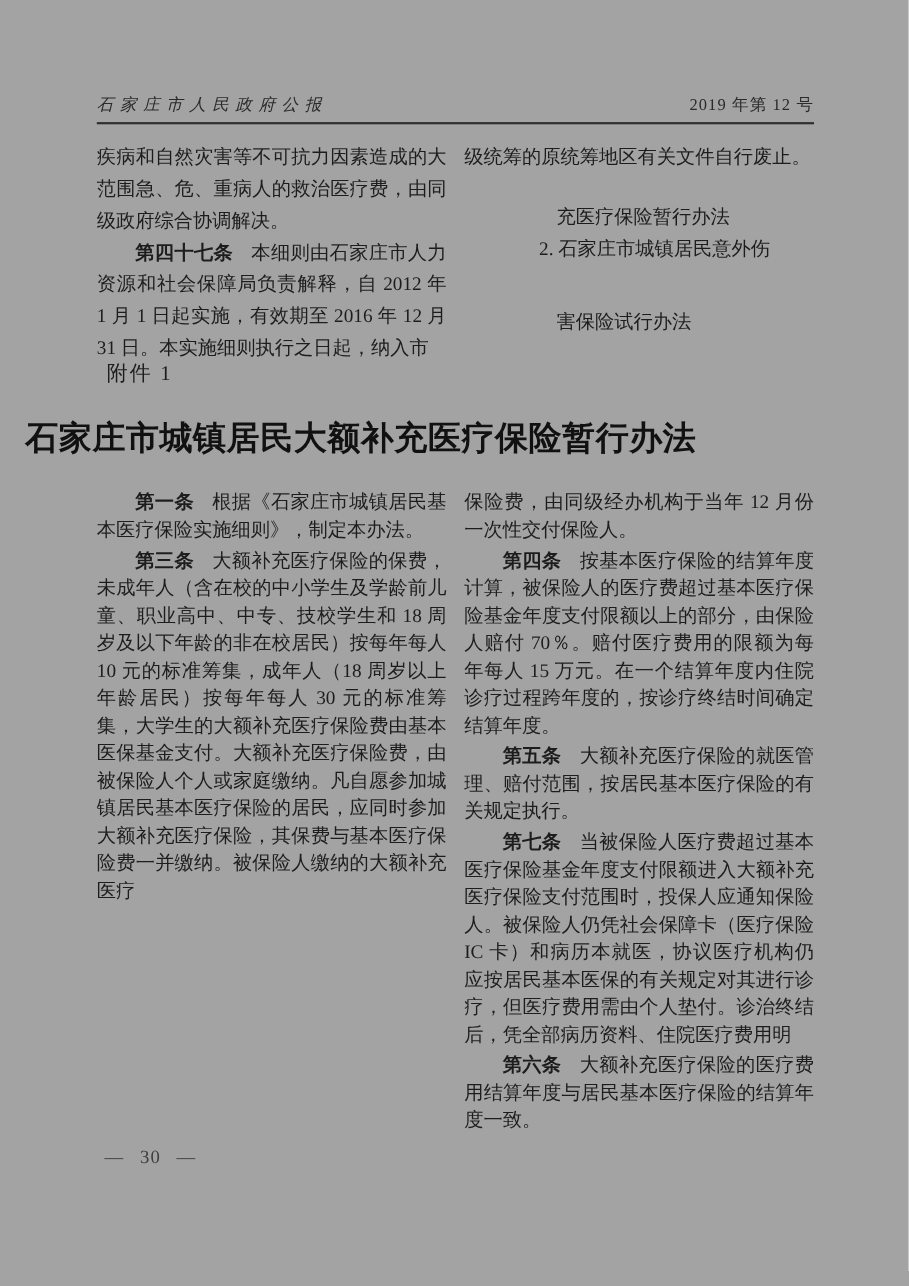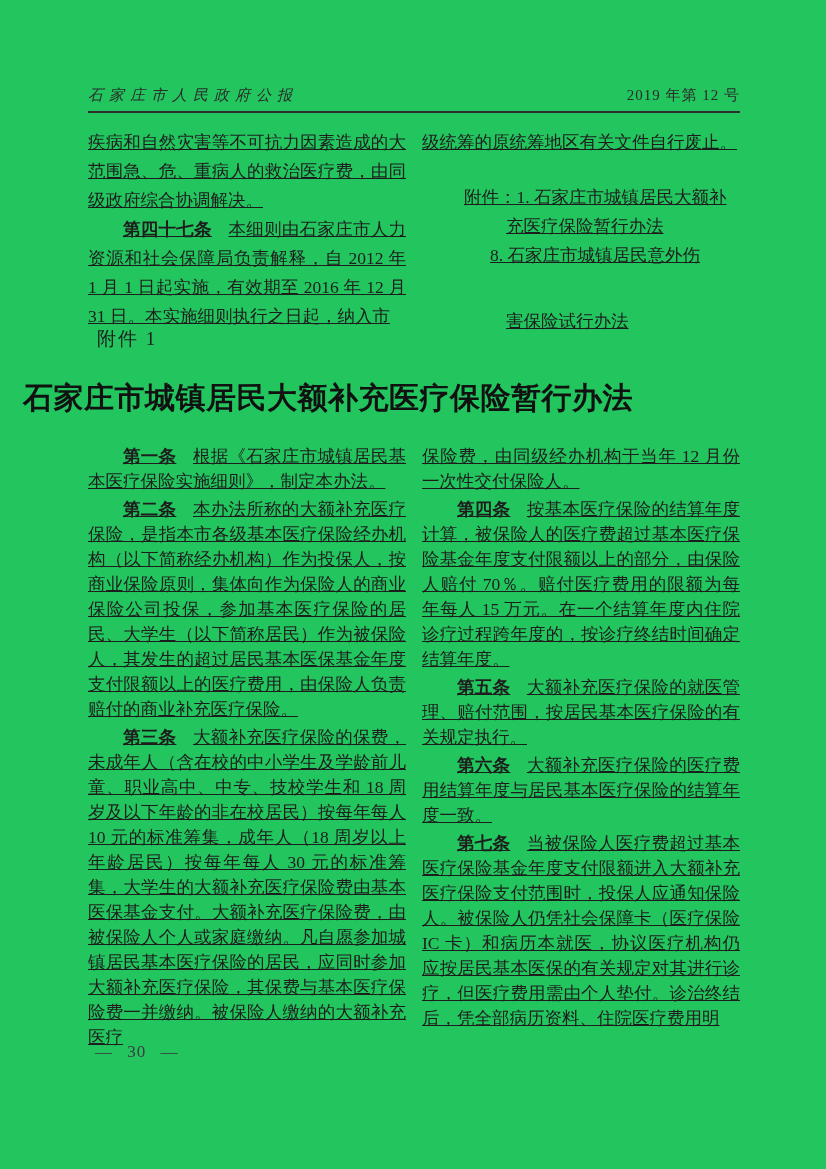--- a/index.html
+++ b/index.html
@@ -1,34 +1,34 @@
 <!DOCTYPE html>
 <html><head>
 <meta charset="utf-8">
 <style>
   html,body{margin:0;padding:0;background:#e8e8e8;}
   .page{
-    position:relative;width:826px;height:1169px;background:#22c55e;
+    position:relative;width:826px;height:1169px;background:#a3a3a3;
     font-family:"Liberation Serif","DejaVu Serif",serif;color:#1d1d1d;
     margin:0 auto;overflow:hidden;
   }
   
   .hdr{
     position:absolute;left:88px;top:86px;width:652px;
     display:flex;justify-content:space-between;align-items:flex-end;
     font-size:15px;color:#2a2a2a;
   }
   .hdr .pub{font-style:italic;letter-spacing:6px;}
   .hdr .issue{letter-spacing:1px;}
   .hdr-rule{
     position:absolute;left:88px;top:111px;width:652px;height:0;
     border:none;border-top:2px solid #2f2f2f;margin:0;
   }
   
-  .two-col{position:absolute;left:88px;width:652px;display:flex;gap:16px;text-decoration:underline;}
+  .two-col{position:absolute;left:88px;width:652px;display:flex;gap:16px;}
   .col{width:321px;text-align:justify;}
   .top-sec{top:128px;font-size:17.5px;line-height:29px;}
   .body-sec{top:444px;font-size:17.5px;line-height:25px;}
   p.para{margin:0;padding:0;}
   p.para.indent{text-indent:2em;}
   .body-sec p.para.headed{margin-top:3px;}
   .body-sec p.para.headed:first-child{margin-top:0;}
   .para-head{
     font-weight:bold;
     font-family:"Liberation Sans","DejaVu Sans",sans-serif;
@@ -66,44 +66,42 @@
   <section class="two-col top-sec">
     <div class="col">
         <p class="para">疾病和自然灾害等不可抗力因素造成的大范围急、危、重病人的救治医疗费，由同级政府综合协调解决。</p>
         <p class="para indent headed"><span class="para-head">第四十七条</span>本细则由石家庄市人力资源和社会保障局负责解释，自 2012 年 1 月 1 日起实施，有效期至 2016 年 12 月 31 日。本实施细则执行之日起，纳入市</p>
       </div>
     <div class="col">
       <div>
           <p class="para">级统筹的原统筹地区有关文件自行废止。</p>
         </div>
       <div class="att-list">
-          <div class="att-line" style="padding-left: 42px;">附件：1. 石家庄市城镇居民大额补</div>
           <div class="att-line" style="padding-left: 84px;">充医疗保险暂行办法</div>
-          <div class="att-line" style="padding-left: 68px;">8. 石家庄市城镇居民意外伤</div>
+          <div class="att-line" style="padding-left: 68px;">2. 石家庄市城镇居民意外伤</div>
           <div class="att-line" style="padding-left: 84px; margin-top: 37px;">害保险试行办法</div>
         </div>
     </div>
   </section>
 
   <div class="att-label">附件 1</div>
 
   <h1 class="doc-title">石家庄市城镇居民大额补充医疗保险暂行办法</h1>
 
   <section class="two-col body-sec">
     <div class="col">
         <p class="para indent headed"><span class="para-head">第一条</span>根据《石家庄市城镇居民基本医疗保险实施细则》，制定本办法。</p>
-        <p class="para indent headed"><span class="para-head">第二条</span>本办法所称的大额补充医疗保险，是指本市各级基本医疗保险经办机构（以下简称经办机构）作为投保人，按商业保险原则，集体向作为保险人的商业保险公司投保，参加基本医疗保险的居民、大学生（以下简称居民）作为被保险人，其发生的超过居民基本医保基金年度支付限额以上的医疗费用，由保险人负责赔付的商业补充医疗保险。</p>
         <p class="para indent headed"><span class="para-head">第三条</span>大额补充医疗保险的保费，未成年人（含在校的中小学生及学龄前儿童、职业高中、中专、技校学生和 18 周岁及以下年龄的非在校居民）按每年每人 10 元的标准筹集，成年人（18 周岁以上年龄居民）按每年每人 30 元的标准筹集，大学生的大额补充医疗保险费由基本医保基金支付。大额补充医疗保险费，由被保险人个人或家庭缴纳。凡自愿参加城镇居民基本医疗保险的居民，应同时参加大额补充医疗保险，其保费与基本医疗保险费一并缴纳。被保险人缴纳的大额补充医疗</p>
       </div>
     <div class="col">
         <p class="para">保险费，由同级经办机构于当年 12 月份一次性交付保险人。</p>
         <p class="para indent headed"><span class="para-head">第四条</span>按基本医疗保险的结算年度计算，被保险人的医疗费超过基本医疗保险基金年度支付限额以上的部分，由保险人赔付 70％。赔付医疗费用的限额为每年每人 15 万元。在一个结算年度内住院诊疗过程跨年度的，按诊疗终结时间确定结算年度。</p>
         <p class="para indent headed"><span class="para-head">第五条</span>大额补充医疗保险的就医管理、赔付范围，按居民基本医疗保险的有关规定执行。</p>
+        <p class="para indent headed"><span class="para-head">第七条</span>当被保险人医疗费超过基本医疗保险基金年度支付限额进入大额补充医疗保险支付范围时，投保人应通知保险人。被保险人仍凭社会保障卡（医疗保险 IC 卡）和病历本就医，协议医疗机构仍应按居民基本医保的有关规定对其进行诊疗，但医疗费用需由个人垫付。诊治终结后，凭全部病历资料、住院医疗费用明</p>
         <p class="para indent headed"><span class="para-head">第六条</span>大额补充医疗保险的医疗费用结算年度与居民基本医疗保险的结算年度一致。</p>
-        <p class="para indent headed"><span class="para-head">第七条</span>当被保险人医疗费超过基本医疗保险基金年度支付限额进入大额补充医疗保险支付范围时，投保人应通知保险人。被保险人仍凭社会保障卡（医疗保险 IC 卡）和病历本就医，协议医疗机构仍应按居民基本医保的有关规定对其进行诊疗，但医疗费用需由个人垫付。诊治终结后，凭全部病历资料、住院医疗费用明</p>
       </div>
   </section>
 
   <div class="footer">
     <span>— 30 —</span>
   </div>
 
 </div>
 
 </body></html>

